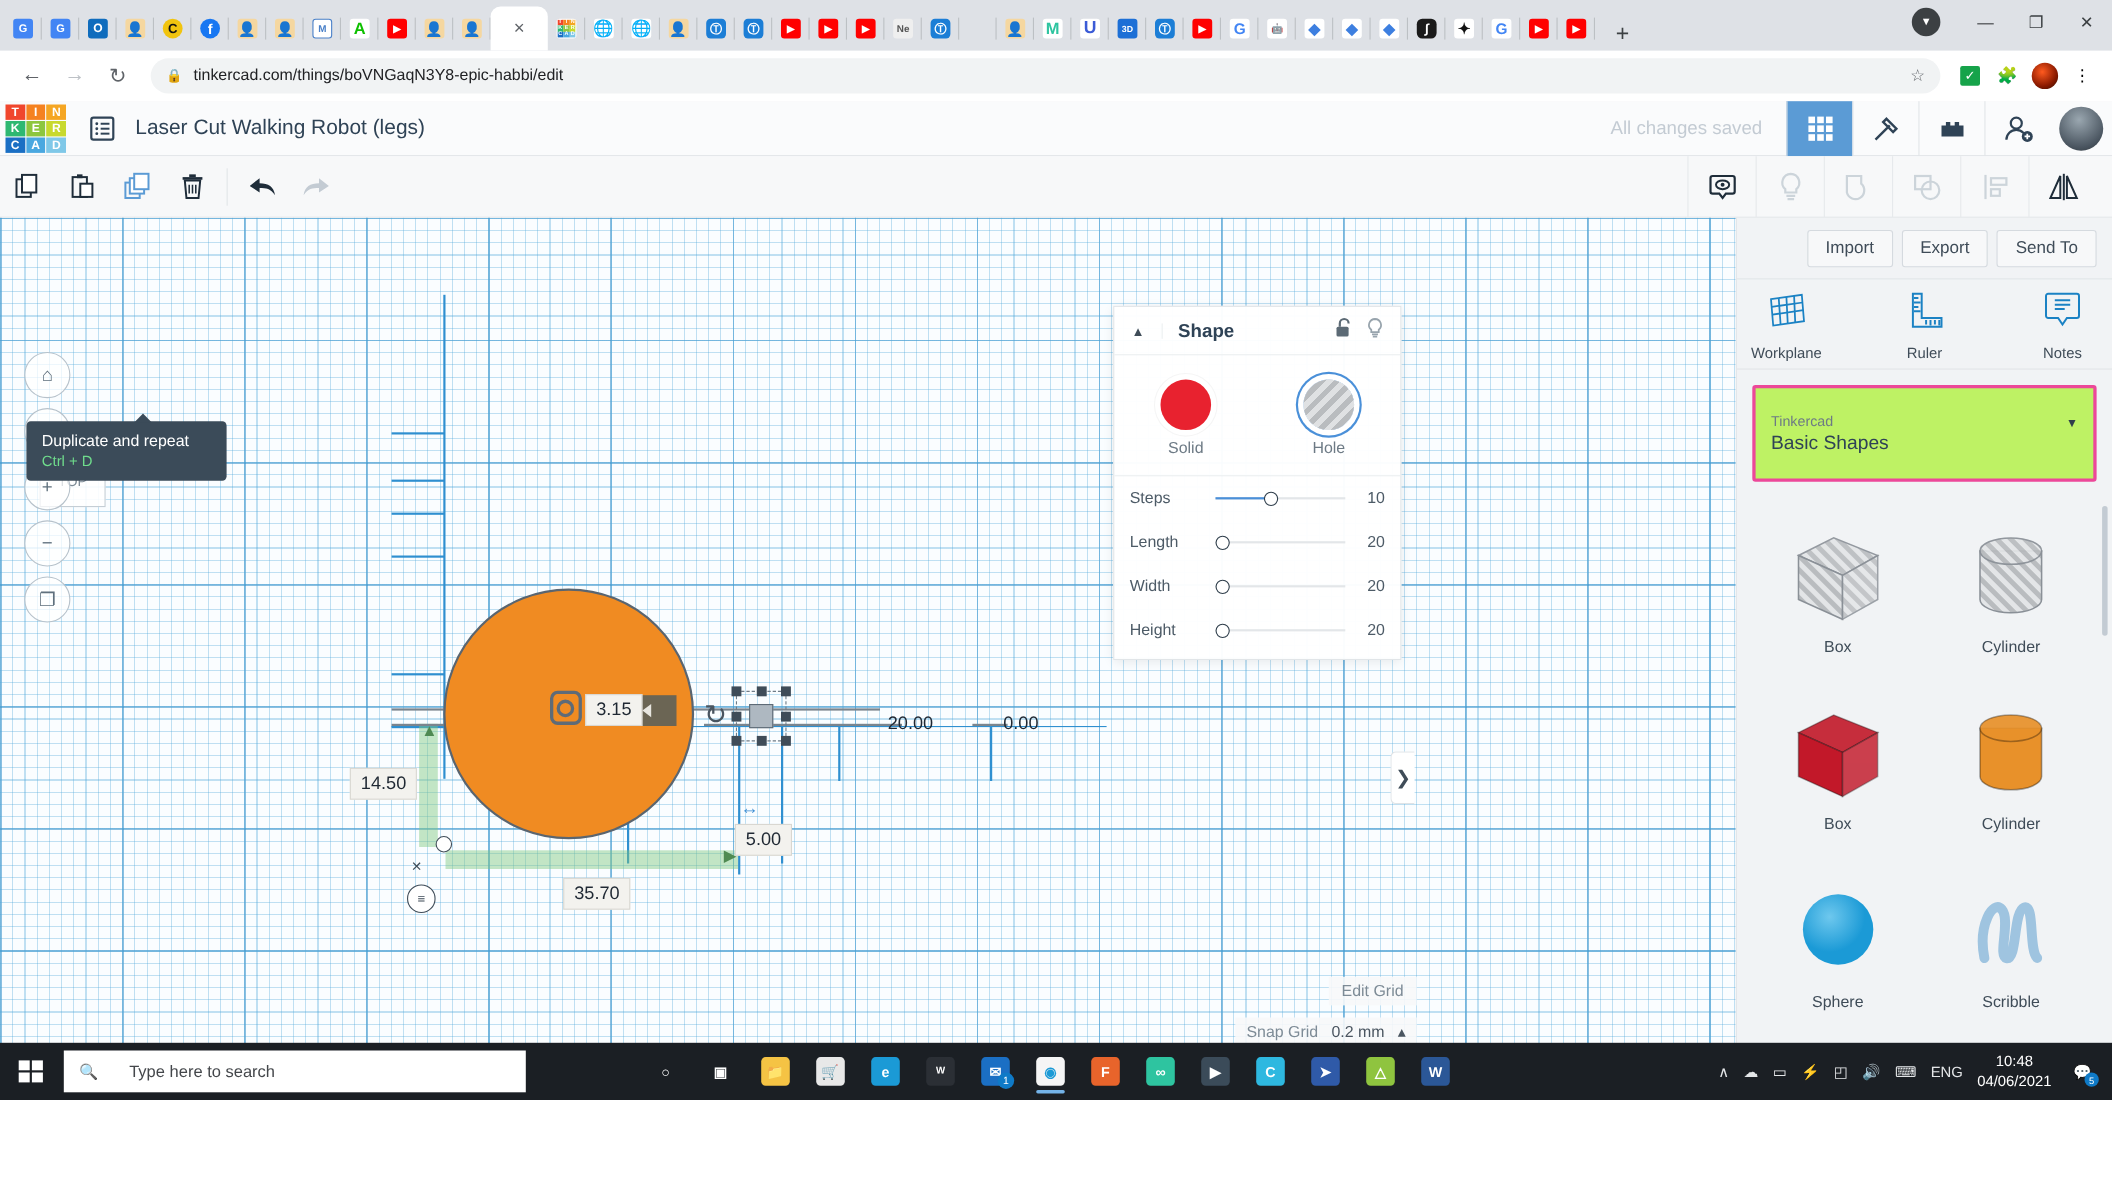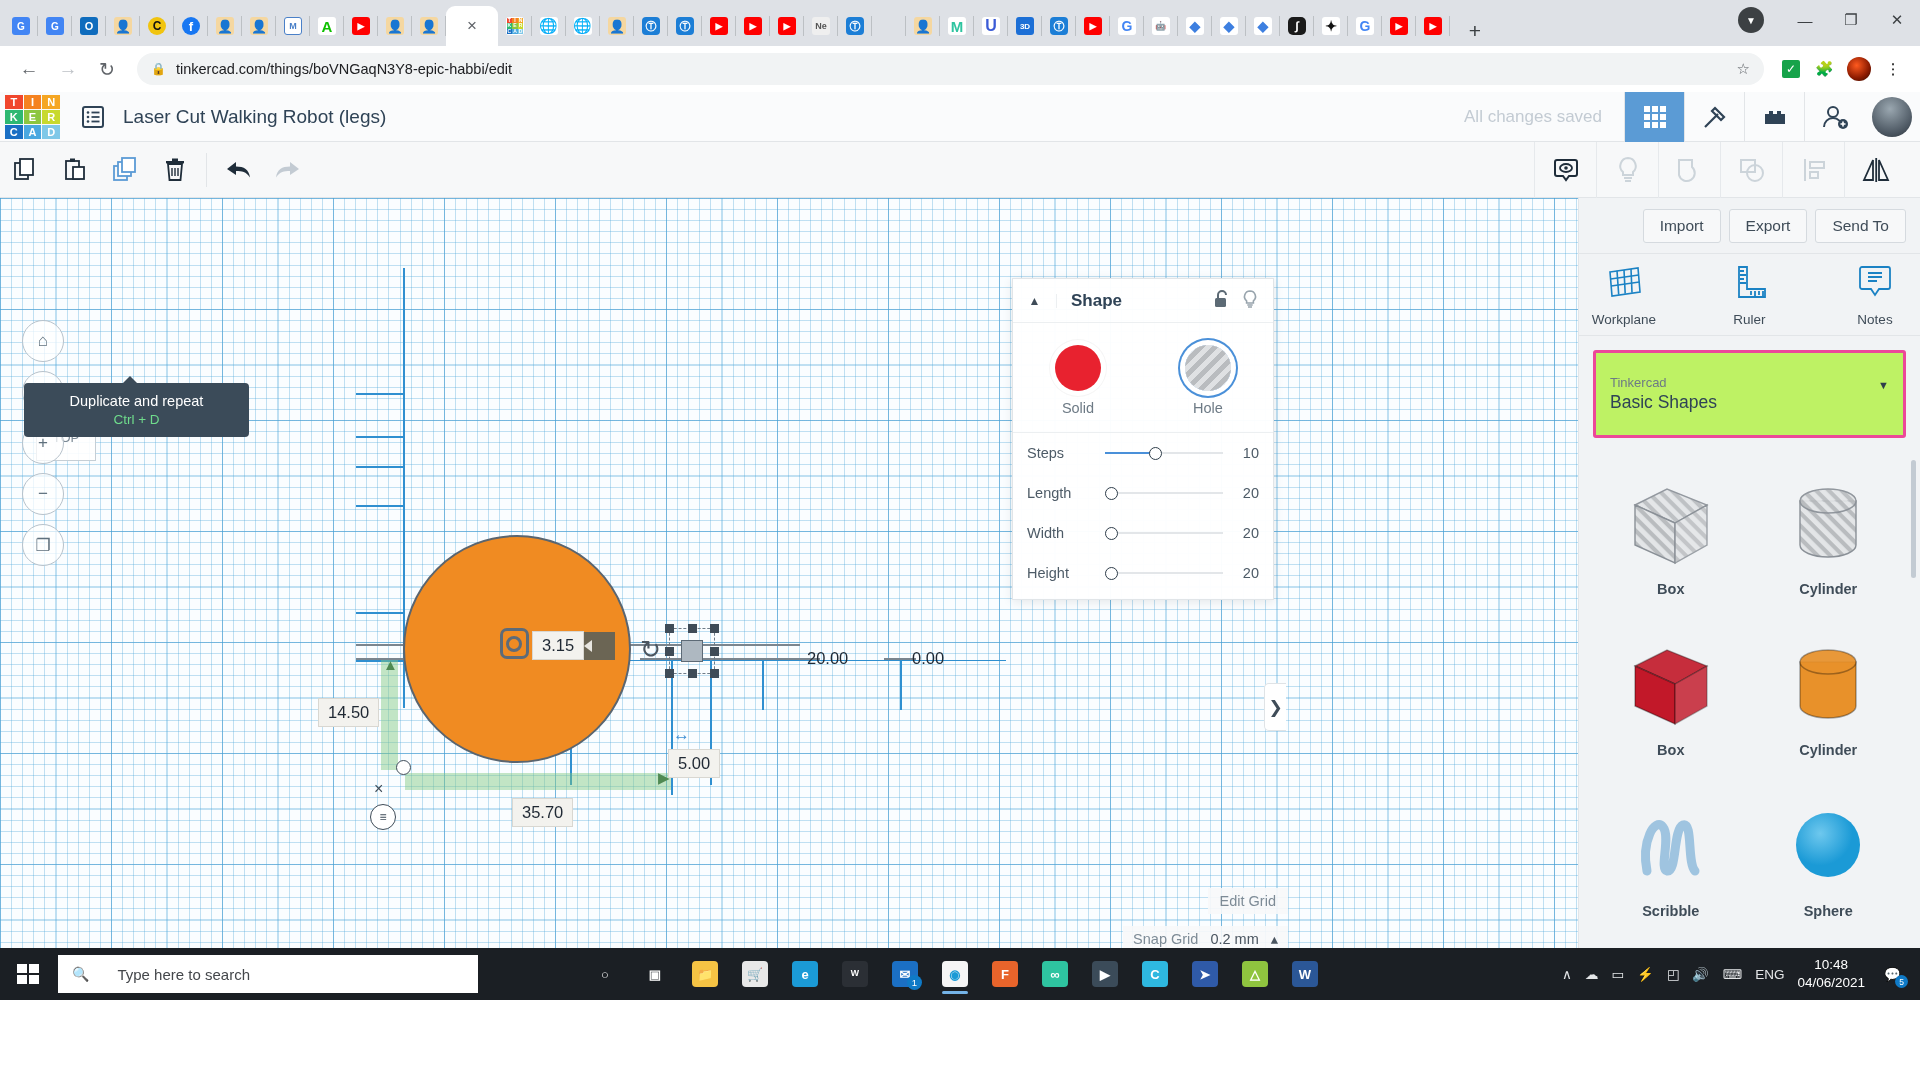--- a/index.html
+++ b/index.html
@@ -110,22 +110,22 @@
 
   .navcluster { position:absolute; left:22px; top:122px; }
   .navbtn2 { width:42px; height:42px; border-radius:50%; border:1.5px solid #b7c2cb;
     background:rgba(255,255,255,.72); display:flex; align-items:center; justify-content:center;
     color:#5f707d; margin-bottom:9px; font-size:17px; }
 
   .viewcube { position:absolute; left:36px; top:215px; width:60px; height:48px;
     background:rgba(255,255,255,.9); border:1px solid #c5ced5; color:#7d8b96;
     display:flex; align-items:center; justify-content:center; font-size:13px; }
 
-  .tooltip { position:absolute; left:24px; top:185px; width:225px; background:#3b4b59;
-    border-radius:4px; padding:10px 14px;text-align:center; }
+  .tooltip { position:absolute; left:24px; top:185px; width:182px; background:#3b4b59;
+    border-radius:4px; padding:10px 14px; }
   .tooltip::before { content:""; position:absolute; top:-7px; left:98px; border-left:8px solid transparent;
     border-right:8px solid transparent; border-bottom:8px solid #3b4b59; }
   .tt-title { color:#fff; font-size:14.5px; }
   .tt-key { color:#6fdc8c; font-size:13.5px; margin-top:3px; }
 
   .cylinder { position:absolute; left:403px; top:337px; width:228px; height:228px;
     border-radius:50%; background:#f08b22; border:2.5px solid #5a6570; }
   .axisline { position:absolute; height:1.5px; background:#7b858e; }
   .boreout { position:absolute; left:500px; top:430px; width:29px; height:31px;
     border:3px solid #5e6b78; border-radius:7px; background:#f08b22; }
@@ -213,21 +213,21 @@
     font-size:15.5px; color:#3f4c58; border-radius:3px; }
   .sb-tools { height:82px; display:flex; align-items:center; justify-content:space-between;
     border-bottom:1px solid #e2e5e8; }
   .sb-tool { text-align:center; width:90px; }
   .sb-tool-lbl { font-size:13.5px; color:#3f4c58; margin-top:6px; }
   .sb-select { margin:14px; background:#bef264; border:3px solid #ec4899; border-radius:3px;
     padding:22px 14px; position:relative; }
   .sel-sup { font-size:13px; color:#6d7a85; }
   .sel-main { font-size:17.5px; color:#2f4356; margin-top:2px; }
   .sel-caret { position:absolute; right:14px; top:26px; color:#2f3e4b; font-size:11px; }
-  .shapegrid { display:grid; grid-template-columns:1fr 1fr; gap:6px; padding:6px 16px;font-weight:bold; }
+  .shapegrid { display:grid; grid-template-columns:1fr 1fr; gap:6px; padding:6px 16px; }
   .shapecell { height:155px; display:flex; flex-direction:column; align-items:center;
     justify-content:center; }
   .shapecell .lbl { font-size:14.5px; color:#3f4c58; margin-top:10px; }
   .sb-scroll { position:absolute; right:4px; top:262px; width:5px; height:118px;
     background:#c3cbd3; border-radius:3px; }
 
   
   .taskbar { position:absolute; left:0; bottom:0; width:1920px; height:52px;
     background:#1b1f24; display:flex; align-items:center; }
   .startbtn { width:56px; height:52px; display:flex; align-items:center; justify-content:center; }
@@ -805,37 +805,37 @@
           </div>
           <div class="shapecell">
             <svg width="100" height="96" viewBox="0 0 100 96">
               <path d="M22 26 h56 v44 a28 12 0 0 1 -56 0 Z" fill="#e8912a" stroke="rgba(0,0,0,.35)" stroke-width="1.4"></path>
               <ellipse cx="50" cy="26" rx="28" ry="12" fill="#e8912a" stroke="rgba(0,0,0,.35)" stroke-width="1.4" opacity=".92"></ellipse>
             </svg>
             <span class="lbl">Cylinder</span>
           </div>
           <div class="shapecell">
             <svg width="100" height="96" viewBox="0 0 100 96">
-              <g stroke="#9fc4e0" stroke-width="9" fill="none" stroke-linecap="round">
-                <path d="M26 74 C20 44 34 20 42 30 C50 40 38 72 46 74 C56 76 52 32 62 28 C72 24 66 66 74 74"></path>
-              </g>
-            </svg>
-            <span class="lbl">Scribble</span>
-          </div>
-          <div class="shapecell">
-            <svg width="100" height="96" viewBox="0 0 100 96">
               <defs>
                 <radialGradient id="gshape-sphere" cx="38%" cy="32%">
                   <stop offset="0" stop-color="#6ec8ee"></stop>
                   <stop offset="1" stop-color="#1b9ad6"></stop>
                 </radialGradient>
               </defs>
               <circle cx="50" cy="48" r="32" fill="url(#gshape-sphere)"></circle>
             </svg>
             <span class="lbl">Sphere</span>
+          </div>
+          <div class="shapecell">
+            <svg width="100" height="96" viewBox="0 0 100 96">
+              <g stroke="#9fc4e0" stroke-width="9" fill="none" stroke-linecap="round">
+                <path d="M26 74 C20 44 34 20 42 30 C50 40 38 72 46 74 C56 76 52 32 62 28 C72 24 66 66 74 74"></path>
+              </g>
+            </svg>
+            <span class="lbl">Scribble</span>
           </div>
         </div>
       <div class="sb-scroll"></div>
     </div>
   </div>
 
   <div class="taskbar">
     <div class="startbtn">
       <svg width="24" height="24" viewBox="0 0 24 24">
           <g fill="#fff">

